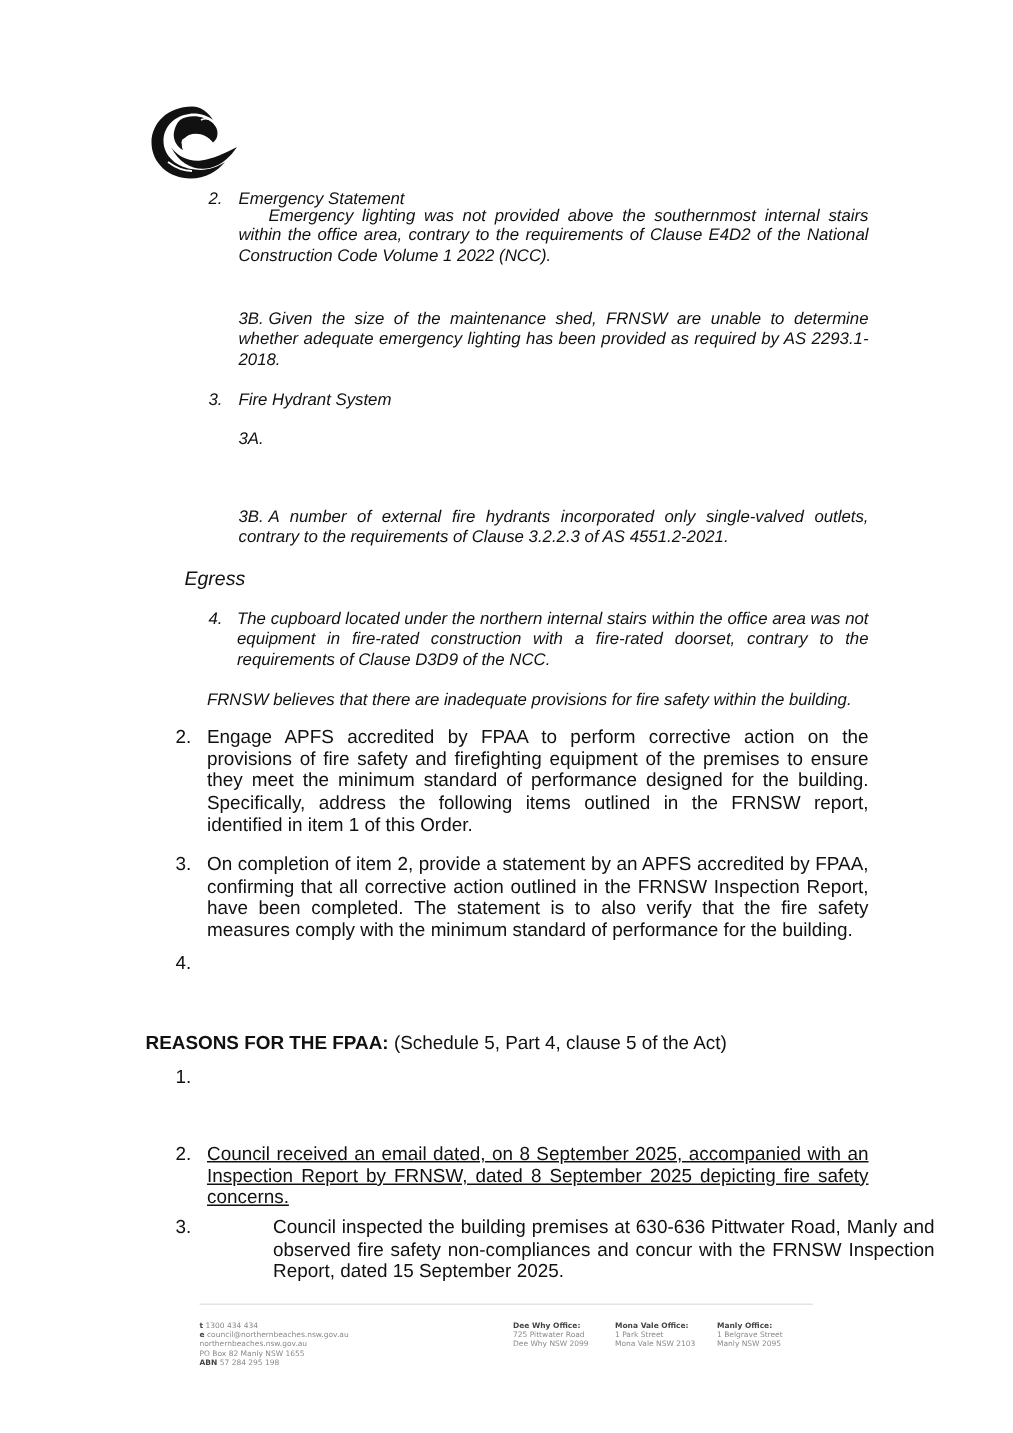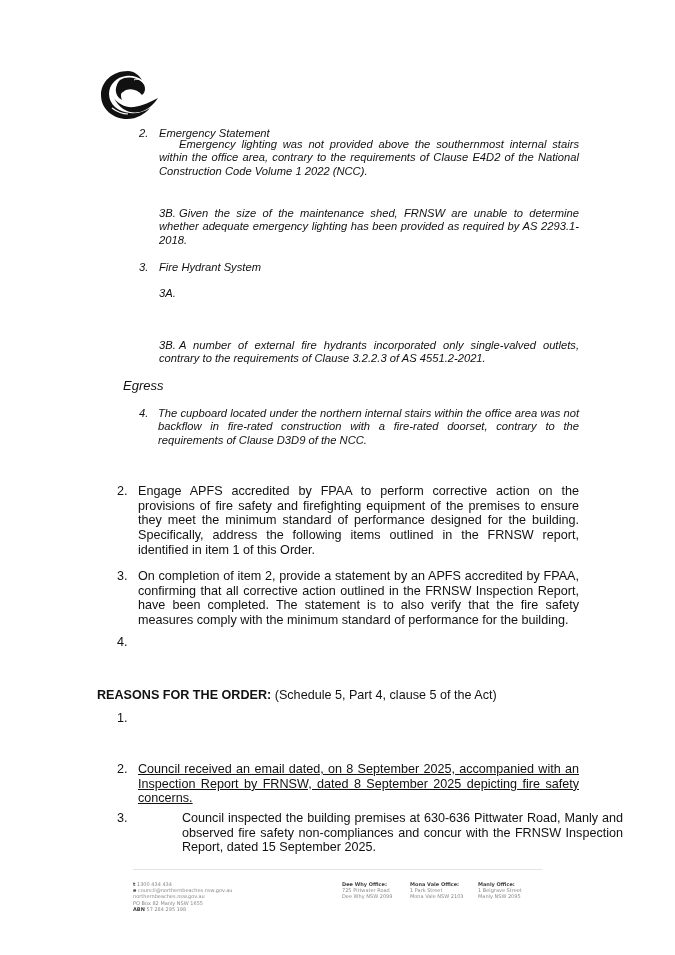--- a/index.html
+++ b/index.html
@@ -50,33 +50,34 @@
   <div class="abs it" style="left:159px; top:287px;">3A.</div>
 
   <div class="abs it" style="left:159px; top:339px;">3B.</div>
   <div class="abs it body-just" style="left:159px; top:339px; width:420px;">
     <span style="display:inline-block; width:20px;"></span><span>A number of external fire hydrants incorporated only single-valved outlets, contrary to the requirements of Clause 3.2.2.3 of AS 4551.2-2021.</span>
   </div>
 
   <div class="abs it" style="left:123px; top:379px; font-size:13px;">Egress</div>
 
   <div class="abs it" style="left:139px; top:407px;">4.</div>
-  <div class="abs it body-just" style="left:158px; top:407px; width:421px;">The cupboard located under the northern internal stairs within the office area was not backflow in fire-rated construction with a fire-rated doorset, contrary to the requirements of Clause D3D9 of the NCC.</div>
+  <div class="abs it body-just" style="left:158px; top:407px; width:421px;">The cupboard located under the northern internal stairs within the office area was not equipment in fire-rated construction with a fire-rated doorset, contrary to the requirements of Clause D3D9 of the NCC.</div>
 
+  <div class="abs it" style="left:138px; top:461px; width:445px;">FRNSW believes that there are inadequate provisions for fire safety within the building.</div>
 
   <div class="abs rg" style="left:117px; top:484px;">2.</div>
   <div class="abs rg body-just" style="left:138px; top:484px; width:441px;">Engage APFS accredited by FPAA to perform corrective action on the provisions of fire safety and firefighting equipment of the premises to ensure they meet the minimum standard of performance designed for the building. Specifically, address the following items outlined in the FRNSW report, identified in item 1 of this Order.</div>
 
   <div class="abs rg" style="left:117px; top:569px;">3.</div>
   <div class="abs rg body-just" style="left:138px; top:569px; width:441px;">On completion of item 2, provide a statement by an APFS accredited by FPAA, confirming that all corrective action outlined in the FRNSW Inspection Report, have been completed. The statement is to also verify that the fire safety measures comply with the minimum standard of performance for the building.</div>
 
   <div class="abs rg" style="left:117px; top:635px;">4.</div>
 
   <div class="abs rg" style="left:97px; top:688px; width:480px;">
-    <span class="bold">REASONS FOR THE ORDER:</span><span> (Schedule 5, Part 4, clause 5 of the Act)</span>
+    <span class="bold">REASONS FOR THE FPAA:</span><span> (Schedule 5, Part 4, clause 5 of the Act)</span>
   </div>
 
   <div class="abs rg" style="left:117px; top:711px;">1.</div>
 
   <div class="abs rg" style="left:117px; top:762px;">2.</div>
   <div class="abs rg body-just" style="left:138px; top:762px; width:441px;text-decoration:underline;">Council received an email dated, on 8 September 2025, accompanied with an Inspection Report by FRNSW, dated 8 September 2025 depicting fire safety concerns.</div>
 
   <div class="abs rg" style="left:117px; top:811px;">3.</div>
   <div class="abs rg body-just" style="left:138px; top:811px; width:441px;margin-left:44px;">Council inspected the building premises at 630-636 Pittwater Road, Manly and observed fire safety non-compliances and concur with the FRNSW Inspection Report, dated 15 September 2025.</div>
 

